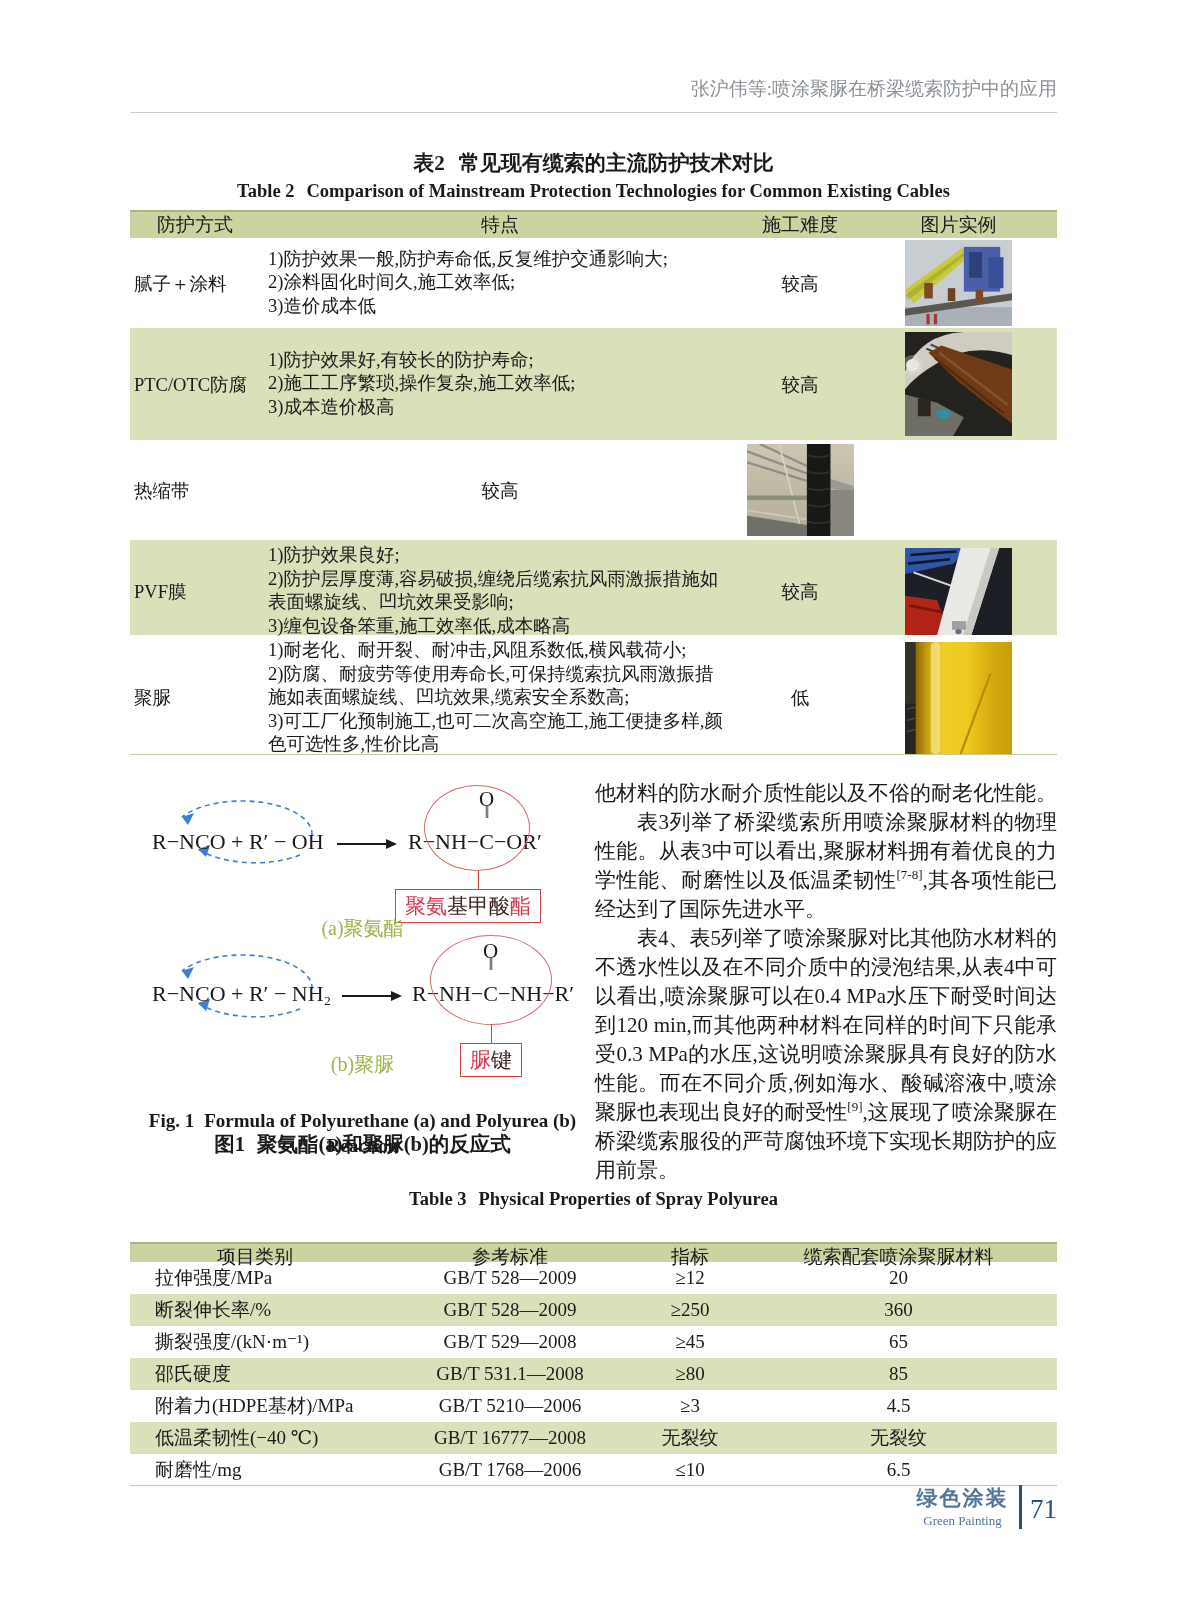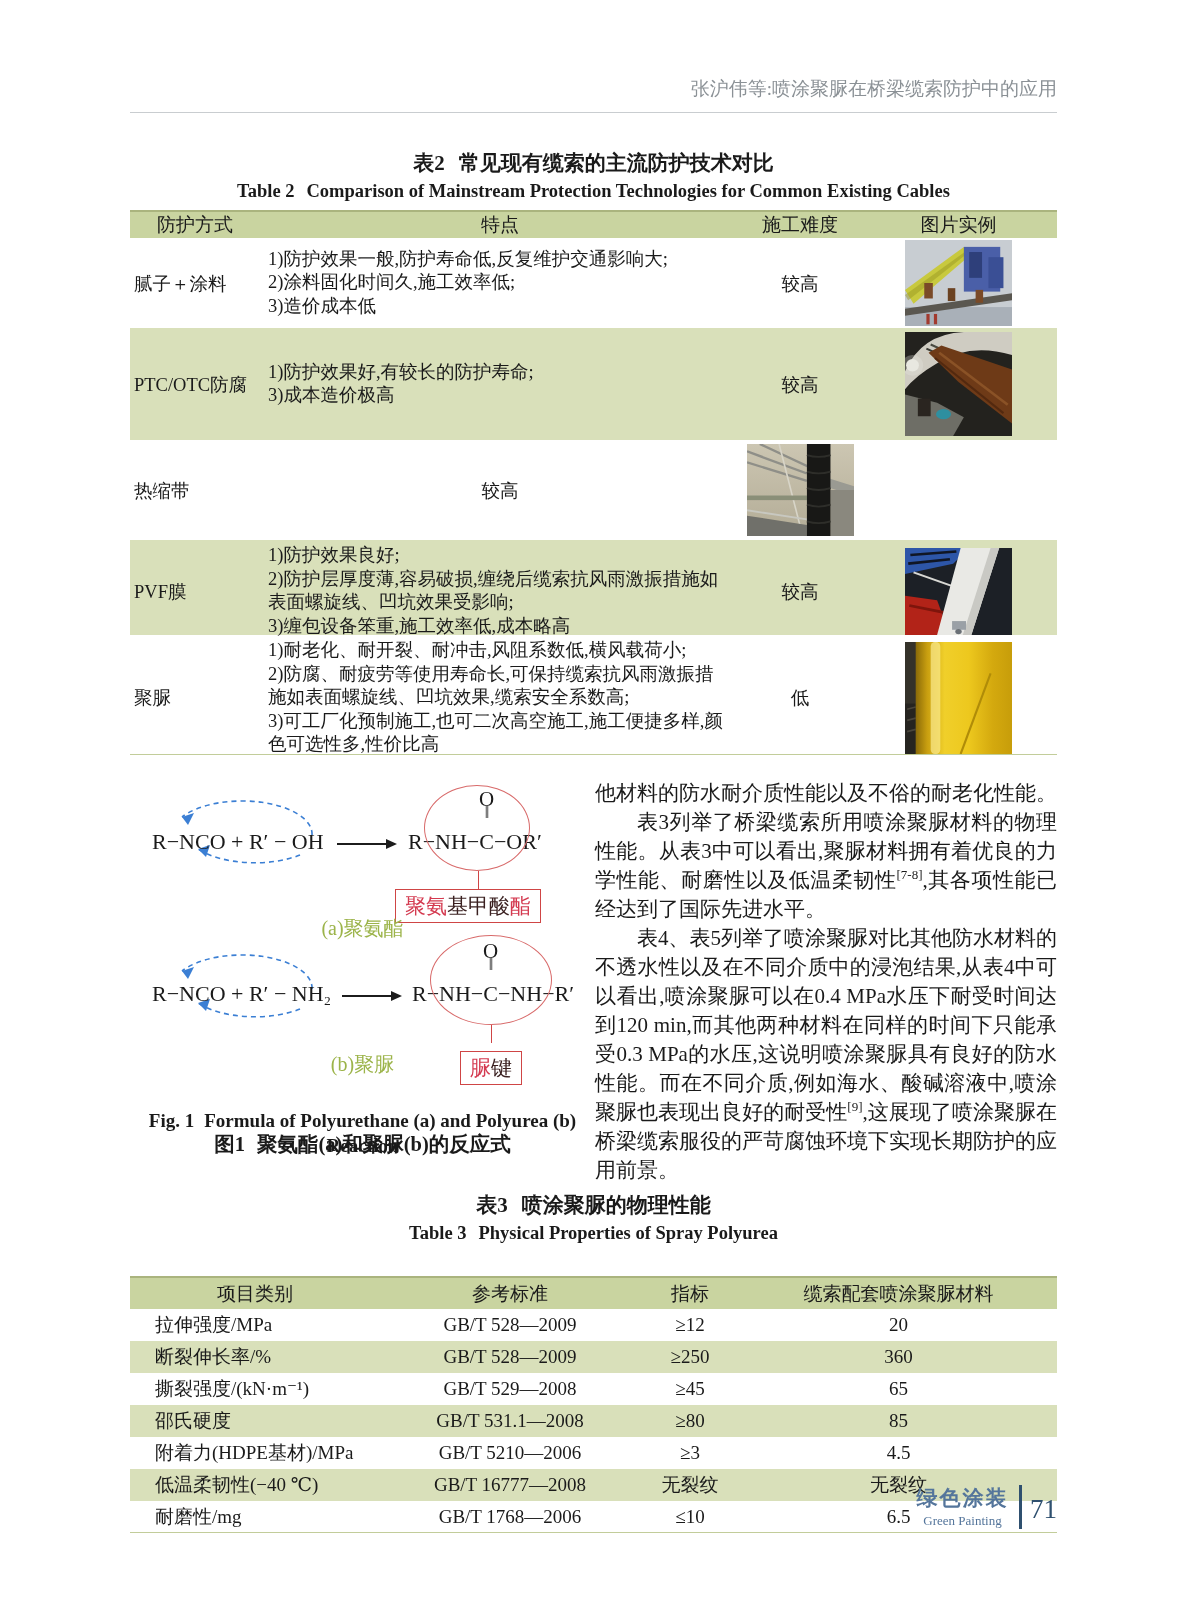--- a/index.html
+++ b/index.html
@@ -74,21 +74,21 @@
   .subcap{position:absolute;left:0;width:465px;text-align:center;font-size:20px;color:var(--c-fig-green);}
   .figcap-zh{position:absolute;left:0;width:465px;text-align:center;font-size:20.5px;font-weight:bold;}
   .figcap-zh .t-label{margin-right:12px;}
   .figcap-en{position:absolute;left:0;width:465px;text-align:center;font-size:19px;font-weight:bold;}
   .figcap-en .t-label{margin-right:10px;}
   .mech{position:absolute;}
   
   .t3{margin-top:9px;font-size:19px;}
   .t3-header{
     display:grid;grid-template-columns:250px 260px 100px 317px;
-    background:var(--c-header-green);height:33px;align-items:center;text-align:center;
+    background:var(--c-header-green);height:20px;align-items:center;text-align:center;
     border-top:2px solid #aab47e;
     margin-top:32px;
   }
   .t3-row{display:grid;grid-template-columns:250px 260px 100px 317px;height:32px;align-items:center;text-align:center;}
   .t3-row.shade{background:var(--c-shade-green);}
   .t3-row:last-child{border-bottom:1.5px solid #c2cd9a;}
   .t3-item{text-align:left;padding-left:25px;}
   
   .footer{position:absolute;right:130px;top:1484px;display:flex;align-items:center;}
   .f-zh{font-size:21px;font-weight:bold;color:var(--c-footer-main);letter-spacing:2px;}
@@ -146,20 +146,21 @@
             <rect x="20" y="86" width="3" height="12" fill="#a23a2e"></rect>
             <rect x="27" y="86" width="3" height="12" fill="#a23a2e"></rect>
           </svg>
         </div>
       </div>
 
       <div class="t2-row shade h112">
         <div class="t2-method">PTC/OTC防腐</div>
         <div class="t2-features">
           <div>1)防护效果好,有较长的防护寿命;</div>
+          <div>2)施工工序繁琐,操作复杂,施工效率低;</div>
           <div>3)成本造价极高</div>
         </div>
         <div class="t2-diff">较高</div>
         <div class="t2-img">
           <svg width="107" height="104" viewBox="0 0 100 100" preserveAspectRatio="none">
             <rect width="100" height="100" fill="#23221e"></rect>
             <path d="M0,38 Q15,2 55,0 L100,0 L100,22 Q60,10 30,30 Q10,42 0,55 Z" fill="#cfccc2"></path>
             <line x1="20" y1="16" x2="80" y2="44" stroke="#3a3a34" stroke-width="2"></line>
             <line x1="24" y1="12" x2="84" y2="40" stroke="#4a4a42" stroke-width="2"></line>
             <polygon points="100,36 100,88 50,48 22,20 34,13" fill="#6e3a17"></polygon>
@@ -284,21 +285,21 @@
           <path d="M 140 72 A 70 33 0 0 1 38 66" fill="none" stroke="var(--c-mech-blue)" stroke-width="1.6" stroke-dasharray="5 4"></path>
           <polygon points="22,34 34,30 28,42" fill="var(--c-mech-blue)"></polygon>
           <polygon points="38,66 50,62 46,74" fill="var(--c-mech-blue)"></polygon>
         </svg>
         <div class="rx" style="left:22px;top:202px;">R−NCO + R′ − NH₂</div>
         <div class="rxn-arrow" style="left:212px;top:216px;width:58px;"></div>
         <div class="product" style="left:282px;top:202px;">
           <span>R−NH−</span><span class="cpos"><span class="ab o">O</span><span class="ab db">‖</span><span>C</span></span><span>−NH−R′</span>
           <div class="ell" style="left:18px;top:-46px;width:122px;height:90px;"></div>
           <div class="conn" style="left:79px;top:44px;height:18px;"></div>
-          <div class="tagbox" style="left:48px;top:70px;">
+          <div class="tagbox" style="left:48px;top:62px;">
             <span class="red">脲</span><span class="dark">键</span>
           </div>
         </div>
         <div class="subcap" style="top:272px;">(b)聚脲</div>
 
         <div class="figcap-zh" style="top:303px;margin-top:48px;">
           <span class="t-label">图1</span><span>聚氨酯(a)和聚脲(b)的反应式</span>
         </div>
         <div class="figcap-en" style="top:331px;">
           <span class="t-label">Fig. 1</span><span>Formula of Polyurethane (a) and Polyurea (b)</span>
@@ -306,23 +307,20 @@
         <div class="figcap-en" style="top:356px;">Reaction</div>
       </div>
 
       <div class="bodytext">
         <p class="no-indent">他材料的防水耐介质性能以及不俗的耐老化性能。</p>
         <p><span>表3列举了桥梁缆索所用喷涂聚脲材料的物理性能。从表3中可以看出,聚脲材料拥有着优良的力学性能、耐磨性以及低温柔韧性</span><sup>[7-8]</sup><span>,其各项性能已经达到了国际先进水平。</span></p>
         <p><span>表4、表5列举了喷涂聚脲对比其他防水材料的不透水性以及在不同介质中的浸泡结果,从表4中可以看出,喷涂聚脲可以在0.4 MPa水压下耐受时间达到120 min,而其他两种材料在同样的时间下只能承受0.3 MPa的水压,这说明喷涂聚脲具有良好的防水性能。而在不同介质,例如海水、酸碱溶液中,喷涂聚脲也表现出良好的耐受性</span><sup>[9]</sup><span>,这展现了喷涂聚脲在桥梁缆索服役的严苛腐蚀环境下实现长期防护的应用前景。</span></p>
       </div>
     </div>
 
-    <div class="tbl-title-zh" style="margin-top:6px;">
-      <span class="t-label">表3</span><span>喷涂聚脲的物理性能</span>
-    </div>
     <div class="tbl-title-en">
       <span class="t-label">Table 3</span><span>Physical Properties of Spray Polyurea</span>
     </div>
 
     <div class="t3">
       <div class="t3-header">
         <div>项目类别</div>
         <div>参考标准</div>
         <div>指标</div>
         <div>缆索配套喷涂聚脲材料</div>

